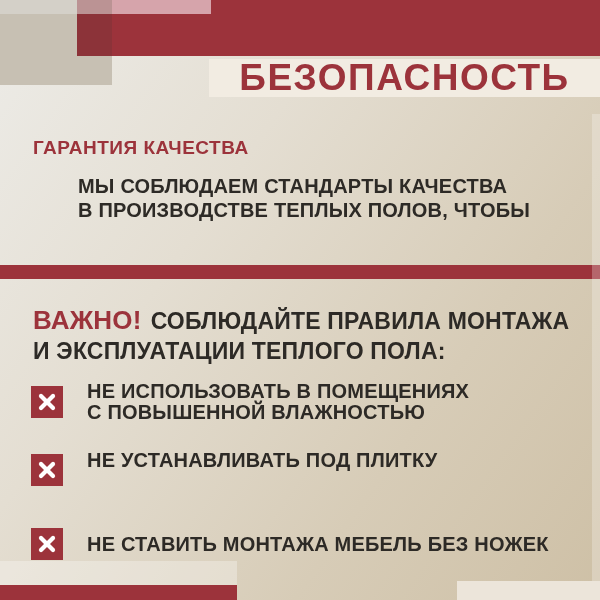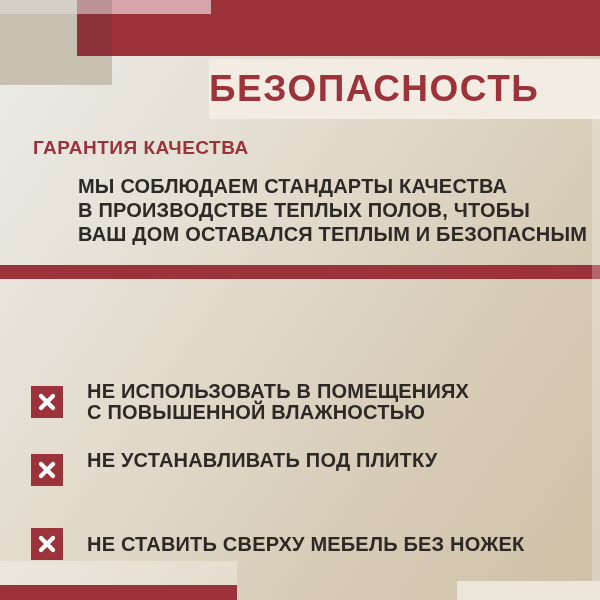--- a/index.html
+++ b/index.html
@@ -17,23 +17,23 @@
   
   .strip-gray   { left:0;   top:0;  width:77px;  height:14px; background: var(--gray-strip, #d4d0c8); }
   .sq-gray      { left:0;   top:14px; width:112px; height:71px; background: var(--gray-block, #c7c0b3); }
   .rect-mauve   { left:77px; top:0;  width:35px;  height:14px; background: var(--mauve, #bb9394); }
   .rect-pink    { left:112px; top:0; width:99px;  height:14px; background: var(--pink, #d6a4ab); }
   .band-red-top { left:211px; top:0; width:389px; height:15px; background: var(--accent-red, #9c333b); }
   .band-red     { left:77px; top:14px; width:523px; height:42px; background: var(--accent-red, #9c333b); }
   .sq-red-dark  { left:77px; top:14px; width:35px; height:42px; background: var(--accent-red-dark, #8c3339); }
 
   .title-box {
-    left:209px; top:59px; width:391px; height:60px;
+    left:209px; top:59px; width:391px; height:38px;
     background: var(--cream-panel, #f2ece2);
-    display:flex; align-items:center; justify-content:flex-start;
+    display:flex; align-items:center; justify-content:center;
     color: var(--accent-red, #9c333b);
     font-size:37px; letter-spacing:1.5px; white-space:nowrap;
   }
 
   .quality-heading {
     left:33px; top:134px;
     color: var(--accent-red, #9c333b);
     font-size:19px; line-height:28px; letter-spacing:0.5px; white-space:nowrap;
   }
   .quality-text {
@@ -78,25 +78,30 @@
   <div class="abs sq-red-dark"></div>
 
   <div class="abs title-box">
     <span>БЕЗОПАСНОСТЬ</span>
   </div>
 
   <div class="abs quality-heading">ГАРАНТИЯ КАЧЕСТВА</div>
   <div class="abs quality-text">
     <div>МЫ СОБЛЮДАЕМ СТАНДАРТЫ КАЧЕСТВА</div>
     <div>В ПРОИЗВОДСТВЕ ТЕПЛЫХ ПОЛОВ, ЧТОБЫ</div>
-    <div>ВАШ ДОМ ОСТАВАЛСЯ ТЕПЛЫМ И БЕЗОПАСНЫМ</div>
   </div>
 
   <div class="abs divider"></div>
 
+  <div class="abs important">
+    <div class="line">
+      <span class="imp-label">ВАЖНО!</span><span>СОБЛЮДАЙТЕ ПРАВИЛА МОНТАЖА</span>
+    </div>
+    <div class="line">И ЭКСПЛУАТАЦИИ ТЕПЛОГО ПОЛА:</div>
+  </div>
 
   <div class="abs rule-icon" style="left:31px; top:386px;">
     <svg width="32" height="32" viewBox="0 0 32 32">
       <line x1="10" y1="10" x2="22" y2="22" stroke="#ffffff" stroke-width="4.2" stroke-linecap="round"></line>
       <line x1="22" y1="10" x2="10" y2="22" stroke="#ffffff" stroke-width="4.2" stroke-linecap="round"></line>
     </svg>
   </div>
   <div class="abs rule-text" style="left:87px; top:381px;">
     <div>НЕ ИСПОЛЬЗОВАТЬ В ПОМЕЩЕНИЯХ</div>
     <div>С ПОВЫШЕННОЙ ВЛАЖНОСТЬЮ</div>
@@ -112,21 +117,21 @@
     <div>НЕ УСТАНАВЛИВАТЬ ПОД ПЛИТКУ</div>
   </div>
 
   <div class="abs rule-icon" style="left:31px; top:528px;">
     <svg width="32" height="32" viewBox="0 0 32 32">
       <line x1="10" y1="10" x2="22" y2="22" stroke="#ffffff" stroke-width="4.2" stroke-linecap="round"></line>
       <line x1="22" y1="10" x2="10" y2="22" stroke="#ffffff" stroke-width="4.2" stroke-linecap="round"></line>
     </svg>
   </div>
   <div class="abs rule-text" style="left:87px; top:534px;">
-    <div>НЕ СТАВИТЬ СВЕРХУ МЕБЕЛЬ БЕЗ НОЖЕК</div>
+    <div>НЕ СТАВИТЬ МОНТАЖА МЕБЕЛЬ БЕЗ НОЖЕК</div>
   </div>
 
   <div class="abs light-block-bottom"></div>
   <div class="abs bar-red-bottom"></div>
   <div class="abs cream-bottom-right"></div>
   <div class="abs right-strip"></div>
 
 </div>
 
 </body></html>

